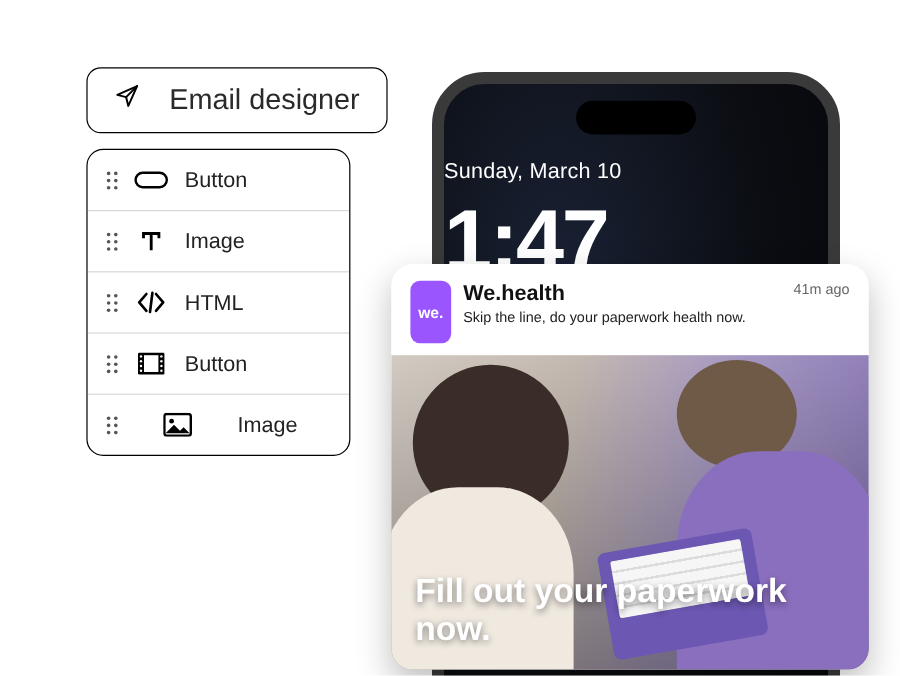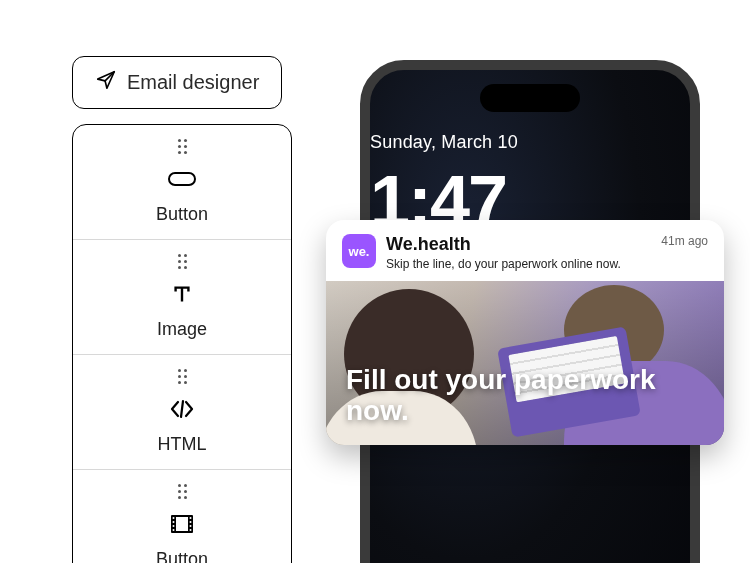--- a/index.html
+++ b/index.html
@@ -15,23 +15,23 @@
   
   .designer-pill {
     position: absolute;
     top: 56px;
     left: 72px;
     border: 1.5px solid #000;
     border-radius: 12px;
     padding: 12px 22px;
     display: flex;
     align-items: center;
-    gap: 10px;
+    gap: 24px;
     background: #fff;
-    font-size: 20px;
+    font-size: 24px;
     color: #2a2a2a;
   }
   .designer-pill svg { width: 22px; height: 22px; }
 
   
   .panel {
     position: absolute;
     top: 124px;
     left: 72px;
     width: 220px;
@@ -41,21 +41,20 @@
     overflow: hidden;
   }
   .row {
     display: flex;
     align-items: center;
     gap: 14px;
     padding: 14px 16px;
     border-bottom: 1px solid #d8d8d8;
     font-size: 18px;
     color: #222;
-    flex-direction: column;
   }
   .row:last-child { border-bottom: none; gap: 36px; }
   .drag {
     display: grid;
     grid-template-columns: repeat(2, 3px);
     grid-template-rows: repeat(3, 3px);
     gap: 3px;
   }
   .drag span { width: 3px; height: 3px; background: #555; border-radius: 50%; }
   .cell-icon { width: 28px; height: 22px; display:flex; align-items:center; justify-content:center; }
@@ -106,37 +105,37 @@
     padding: 0;
     overflow: hidden;
   }
   .notif-head {
     display: flex;
     align-items: flex-start;
     padding: 14px 16px 10px 16px;
     gap: 10px;
   }
   .appicon {
-    width: 34px; height: 34px;
+    width: 34px; height: 52px;
     border-radius: 8px;
     background: #9a55ff;
     color: #fff;
     font-weight: 700;
     font-size: 13px;
     display: flex; align-items: center; justify-content: center;
     flex-shrink: 0;
   }
   .notif-meta { flex: 1; min-width: 0; }
   .notif-app { font-size: 18px; font-weight: 700; color: #111; }
   .notif-body { font-size: 12px; color: #222; margin-top: 2px; }
   .notif-time { font-size: 12px; color: #666; white-space: nowrap; }
 
   .notif-img {
     position: relative;
-    height: 164px;
+    height: 262px;
     background:
       linear-gradient(rgba(0,0,0,0.02), rgba(0,0,0,0.35)),
       linear-gradient(100deg, #d6cfc6 0%, #c8bdb4 35%, #a99bc6 65%, #8d7ab9 100%);
     overflow: hidden;
   }
   
   .blob {
     position: absolute;
     border-radius: 50%;
   }
@@ -290,21 +289,21 @@
   </div>
 </div>
 
 <div class="notif">
   <div class="notif-head">
     <div class="appicon">
       <span>we.</span>
     </div>
     <div class="notif-meta">
       <div class="notif-app">We.health</div>
-      <div class="notif-body">Skip the line, do your paperwork online now.</div>
+      <div class="notif-body">Skip the line, do your paperwork health now.</div>
     </div>
     <div class="notif-time">41m ago</div>
   </div>
   <div class="notif-img">
     <div class="blob person-l-hair"></div>
     <div class="blob person-l-body"></div>
     <div class="blob person-r-hair"></div>
     <div class="blob person-r-body"></div>
     <div class="clipboard"></div>
     <div class="notif-overlay">Fill out your paperwork now.</div>

